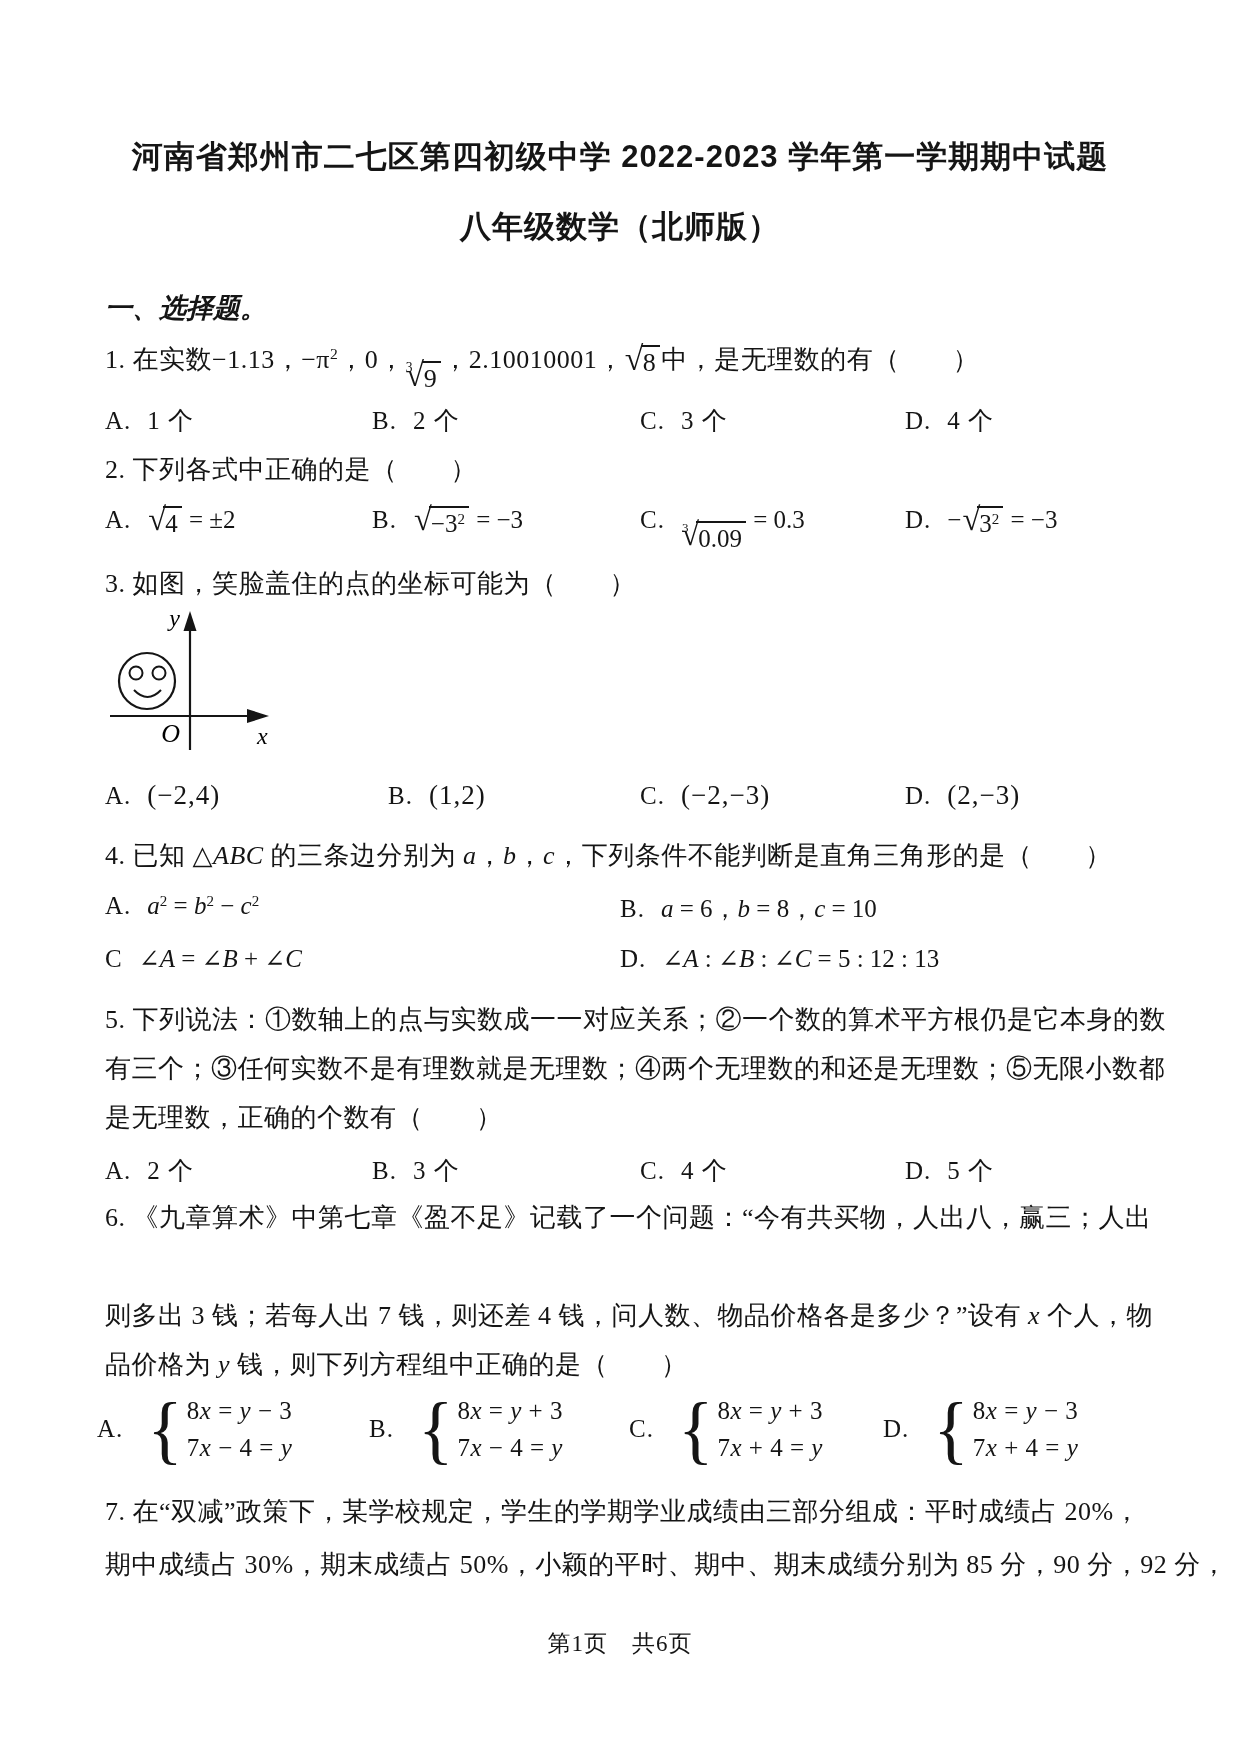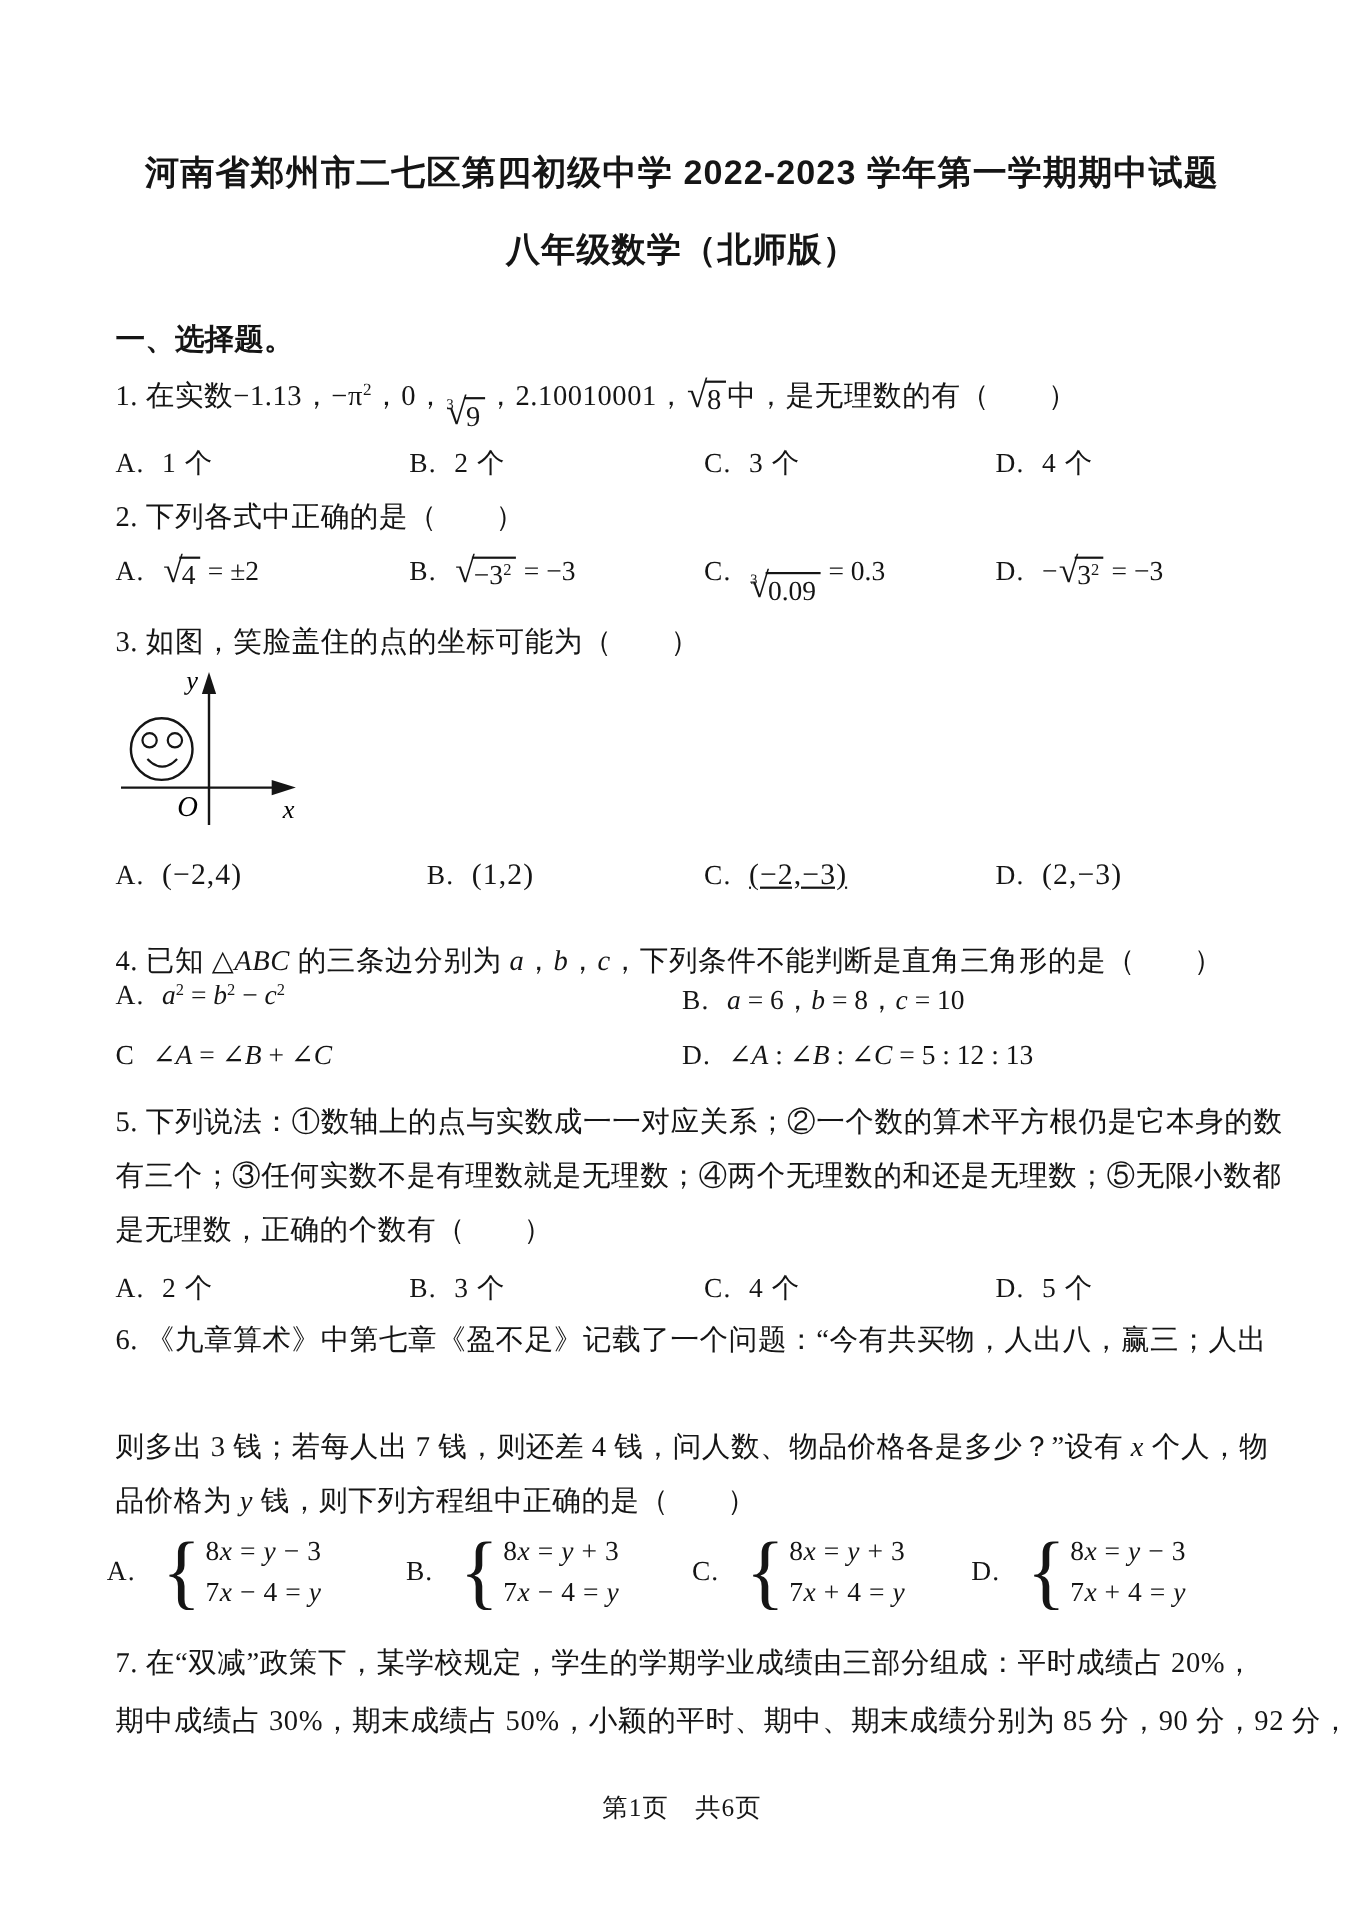--- a/index.html
+++ b/index.html
@@ -9,21 +9,21 @@
     color:#151515; overflow:hidden;
   }
   .abs{position:absolute;}
   .title{
     left:0; width:1240px; text-align:center;
     font-family:"Liberation Sans","DejaVu Sans",sans-serif;
     font-weight:700; font-size:31px; letter-spacing:1px; white-space:nowrap;
   }
   .secthead{
     font-family:"Liberation Sans","DejaVu Sans",sans-serif;
-    font-weight:700; font-size:27px; white-space:nowrap;
+    font-weight:700; font-size:27px; white-space:nowrap;font-style:italic;
   }
   .qline{font-size:26px; white-space:nowrap; letter-spacing:0.5px;}
   .para{font-size:26px; letter-spacing:0.5px;}
   .para .pl{position:absolute; left:0; white-space:nowrap;}
   .optrow{left:105px; width:1060px; height:40px;}
   .opt{position:absolute; top:0; white-space:nowrap; font-size:25px;}
   .olab{display:inline-block; margin-right:16px; letter-spacing:1px;}
   .otxt{letter-spacing:1px;}
   .otxt-big{font-size:27px;}
   
@@ -103,25 +103,25 @@
     <circle cx="59" cy="65" r="6.5" fill="none" stroke="#151515" stroke-width="2"></circle>
     <path d="M 34 82 Q 47.5 96 61 82" fill="none" stroke="#151515" stroke-width="2"></path>
 
     <text x="80" y="18" text-anchor="end" font-size="24" font-style="italic">y</text>
     <text x="157" y="136" font-size="24" font-style="italic">x</text>
     <text x="80" y="134" text-anchor="end" font-size="26" font-style="italic">O</text>
   </svg>
   <div class="abs optrow" style="top:780px;">
     <span class="opt" style="left:0px;"><span class="olab">A.</span><span class="otxt otxt-big">(−2,4)</span></span>
     <span class="opt" style="left:283px;"><span class="olab">B.</span><span class="otxt otxt-big">(1,2)</span></span>
-    <span class="opt" style="left:535px;text-decoration:underline;"><span class="olab">C.</span><span class="otxt otxt-big">(−2,−3)</span></span>
+    <span class="opt" style="left:535px;"><span class="olab">C.</span><span class="otxt otxt-big">(−2,−3)</span></span>
     <span class="opt" style="left:800px;"><span class="olab">D.</span><span class="otxt otxt-big">(2,−3)</span></span>
   </div>
 
-  <div class="abs qline" style="left:105px; top:838px;margin-top:18px;"><span>4. 已知 △</span><span class="it">ABC</span><span> 的三条边分别为 </span><span class="it">a</span><span>，</span><span class="it">b</span><span>，</span><span class="it">c</span><span>，下列条件不能判断是直角三角形的是（　　）</span></div>
+  <div class="abs qline" style="left:105px; top:838px;"><span>4. 已知 △</span><span class="it">ABC</span><span> 的三条边分别为 </span><span class="it">a</span><span>，</span><span class="it">b</span><span>，</span><span class="it">c</span><span>，下列条件不能判断是直角三角形的是（　　）</span></div>
   <div class="abs optrow" style="top:892px;">
     <span class="opt" style="left:0px;"><span class="olab">A.</span><span class="mexpr"><span class="it">a</span><span class="msup">2</span><span> = </span><span class="it">b</span><span class="msup">2</span><span> − </span><span class="it">c</span><span class="msup">2</span></span></span>
     <span class="opt" style="left:515px;"><span class="olab">B.</span><span class="mexpr"><span class="it">a</span><span> = 6，</span><span class="it">b</span><span> = 8，</span><span class="it">c</span><span> = 10</span></span></span>
   </div>
   <div class="abs optrow" style="top:944px;">
     <span class="opt" style="left:0px;"><span class="olab">C</span><span class="mexpr"><span>∠</span><span class="it">A</span><span> = ∠</span><span class="it">B</span><span> + ∠</span><span class="it">C</span></span></span>
     <span class="opt" style="left:515px;"><span class="olab">D.</span><span class="mexpr"><span>∠</span><span class="it">A</span><span> : ∠</span><span class="it">B</span><span> : ∠</span><span class="it">C</span><span> = 5 : 12 : 13</span></span></span>
   </div>
 
   <div class="abs para" style="left:105px; top:1002px; width:1060px; height:150px;">

